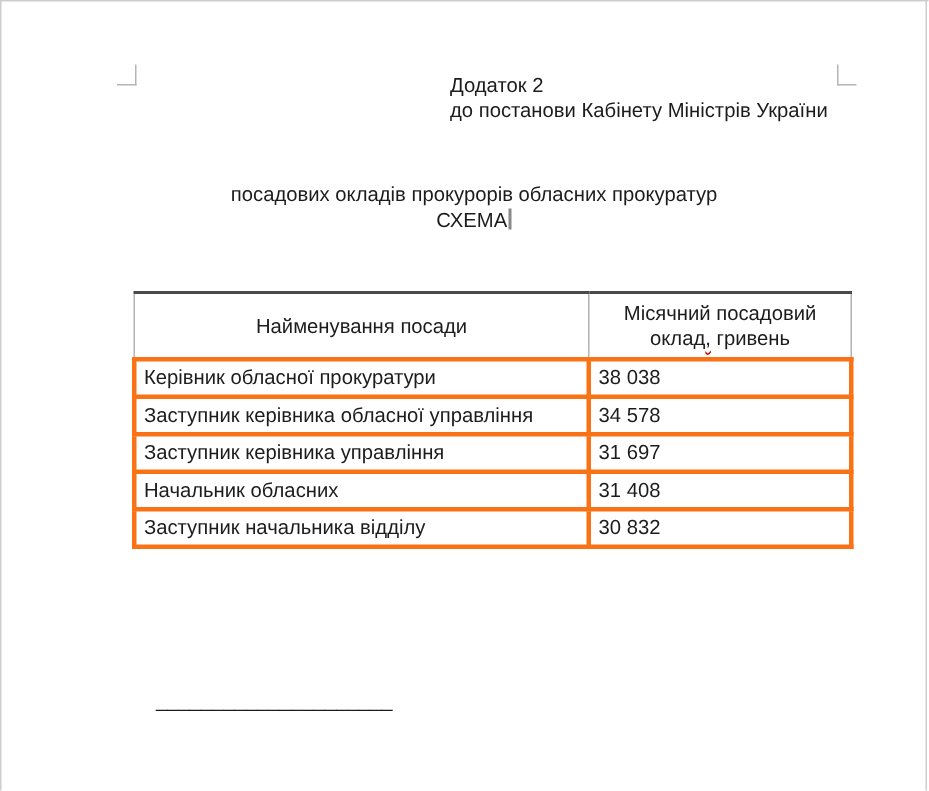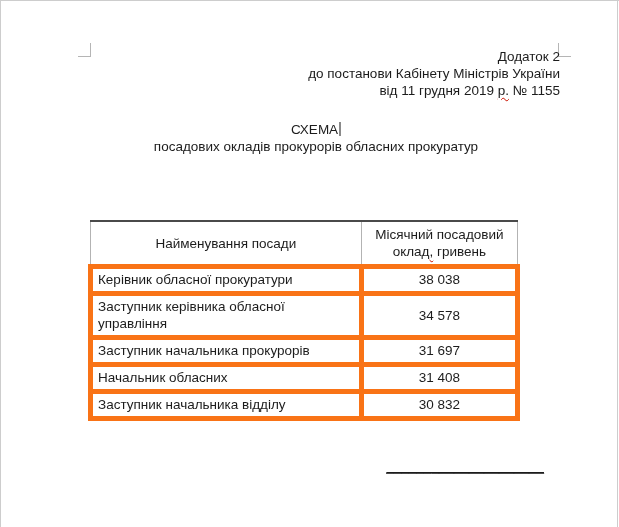--- a/index.html
+++ b/index.html
@@ -23,85 +23,83 @@
   .mark-tl {
     position:absolute; left:78px; top:43px; width:12px; height:13px;
     border-right:1px solid #b5b5b5; border-bottom:1px solid #b5b5b5;
   }
   .mark-tr {
     position:absolute; left:558px; top:43px; width:12px; height:13px;
     border-left:1px solid #b5b5b5; border-bottom:1px solid #b5b5b5;
   }
   .annex-block {
     position:absolute; top:48px; left:300px; width:260px;
-    text-align:right; white-space:nowrap;
+    text-align:left; white-space:nowrap;
   }
   .title-block {
     position:absolute; top:121px; left:96px; width:440px;
     text-align:center; white-space:nowrap;
   }
   .spell-error {
     text-decoration-line: underline;
     text-decoration-style: wavy;
     text-decoration-color: #cc1100;
     text-decoration-thickness: 1px;
     text-underline-offset: 2px;
   }
   .caret {
     display:inline-block; width:2px; height:14px;
     background:#8a8a8a; vertical-align:-2px; margin-left:1px;
   }
   table.salary {
-    position:absolute; left:88px; top:220px;
-    width:432px; border-collapse:collapse;
+    position:absolute; left:88px; top:194px;
+    width:481px; border-collapse:collapse;
     table-layout:fixed;
   }
   table.salary col.c1 { width:63.4%; }
   table.salary col.c2 { width:36.6%; }
   table.salary th {
     border:1px solid #b3b3b3;
     border-top:2px solid #4a4a4a;
     border-bottom:2px solid #4a4a4a;
     font-weight:normal;
     text-align:center; vertical-align:middle;
     padding:4px 6px;
   }
   table.salary td {
-    border:5px solid #f97316;
+    border:3px solid #f97316;
     padding:2px 5px 3px 5px;
     vertical-align:middle;
   }
   table.salary td.pos { text-align:left; }
-  table.salary td.sal { text-align:center; }
+  table.salary td.sal { text-align:left; }
   .footer-line {
     position:absolute; top:458px; left:104px; width:440px;
-    text-align:right; letter-spacing:0;
+    text-align:left; letter-spacing:0;
     white-space:nowrap;
-    text-decoration:underline;
   }
 </style>
 </head>
 <body>
 
 <div class="edge-top"></div>
 <div class="edge-left"></div>
 <div class="edge-right"></div>
 
 <div class="mark-tl"></div>
 <div class="mark-tr"></div>
 
 <div class="annex-block">
   <div>Додаток 2</div>
   <div>до постанови Кабінету Міністрів України</div>
-  <div><span>від 11 грудня 2019 </span><span class="spell-error">р.</span><span> № 1155</span></div>
 </div>
 
 <div class="title-block">
+  <div>посадових окладів прокурорів обласних прокуратур</div>
   <div><span>СХЕМА</span><span class="caret"></span></div>
-  <div>посадових окладів прокурорів обласних прокуратур</div>
 </div>
 
 <table class="salary">
   <colgroup>
       <col class="c1">
       <col class="c2">
     </colgroup>
   <thead>
     <tr>
       <th>Найменування посади</th>
@@ -114,21 +112,21 @@
   <tbody>
     <tr>
       <td class="pos">Керівник обласної прокуратури</td>
       <td class="sal">38 038</td>
     </tr>
     <tr>
       <td class="pos">Заступник керівника обласної управління</td>
       <td class="sal">34 578</td>
     </tr>
     <tr>
-      <td class="pos">Заступник начальника прокурорів</td>
+      <td class="pos">Заступник керівника управління</td>
       <td class="sal">31 697</td>
     </tr>
     <tr>
       <td class="pos">Начальник обласних</td>
       <td class="sal">31 408</td>
     </tr>
     <tr>
       <td class="pos">Заступник начальника відділу</td>
       <td class="sal">30 832</td>
     </tr>

